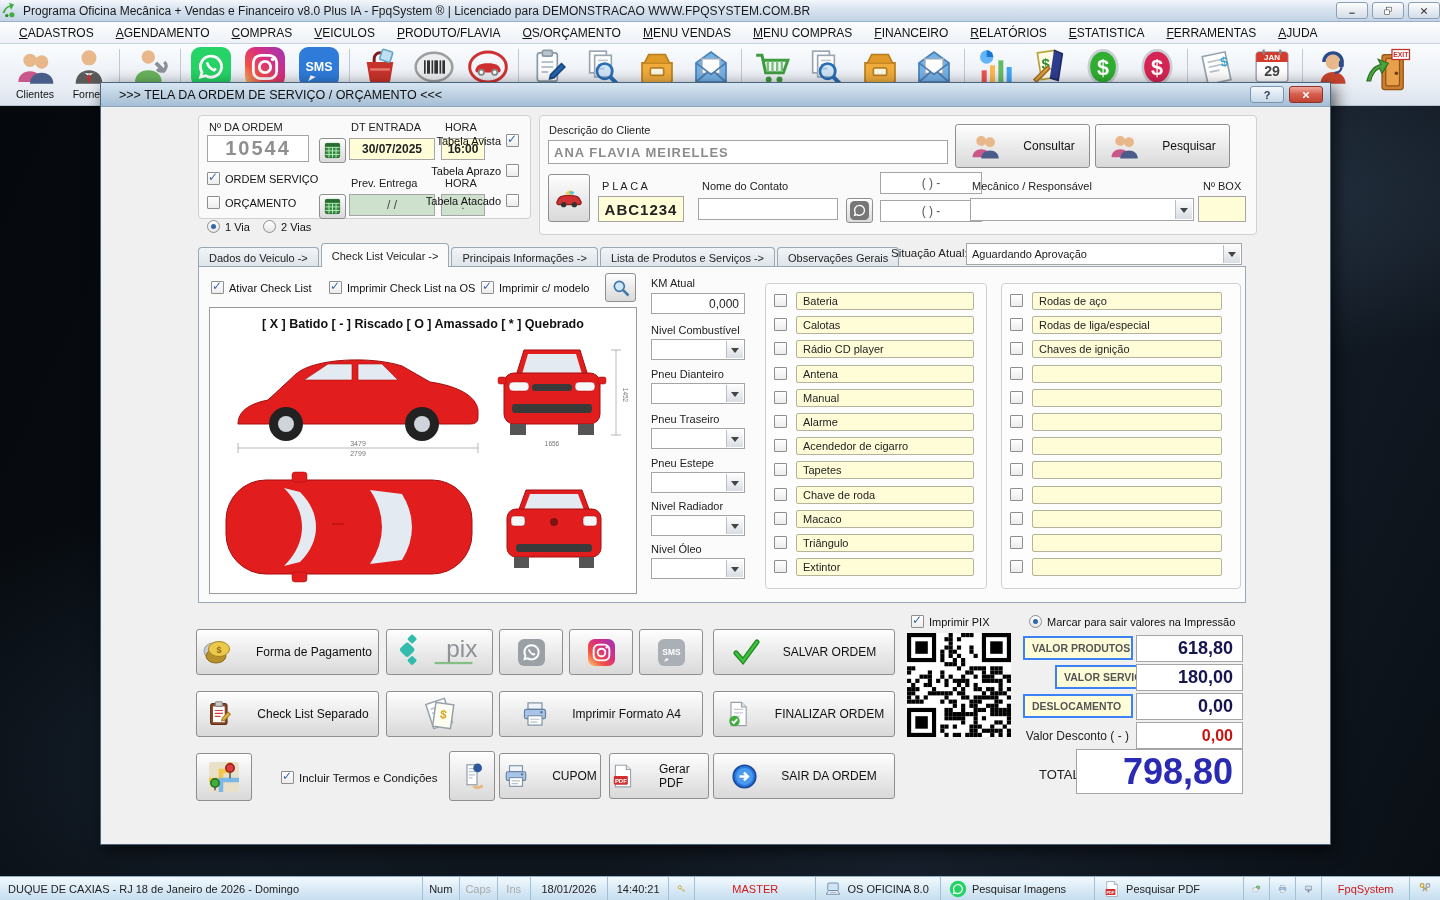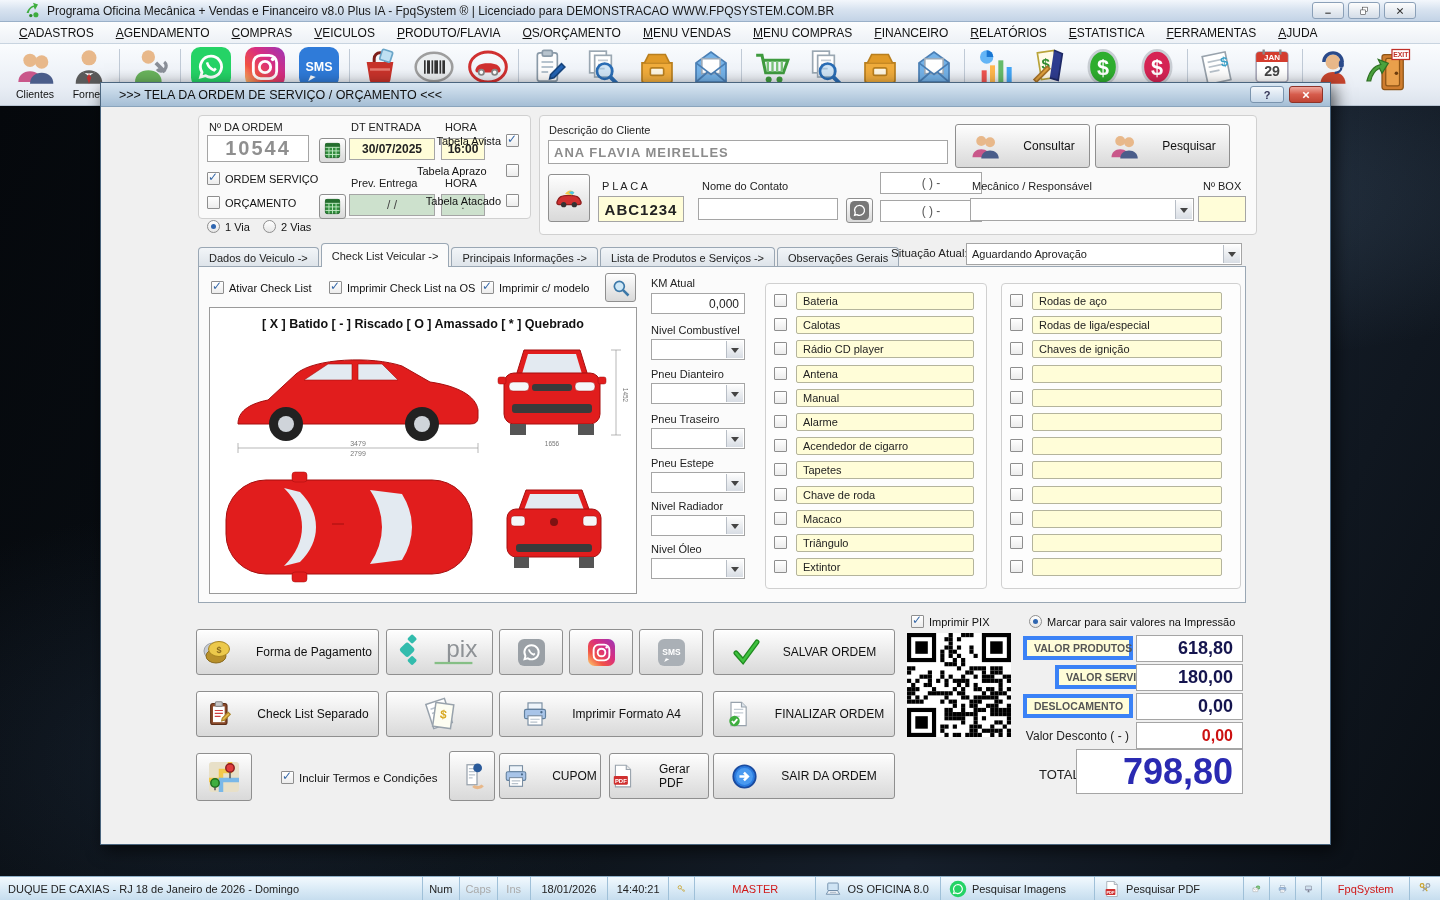--- a/index.html
+++ b/index.html
@@ -1,20 +1,20 @@
 <!DOCTYPE html>
 <html><head>
 <meta charset="utf-8">
 <style>
   html,body{margin:0;padding:0}
   body{width:1440px;height:900px;overflow:hidden;font-family:"Liberation Sans","DejaVu Sans",sans-serif;background:#000}
   .screen{position:relative;width:1440px;height:900px}
 
   
-  .titlebar{position:absolute;top:0;left:0;right:0;height:22px;background:linear-gradient(#f3f7fc,#d8e3f0 45%,#c3d3e6);border-bottom:1px solid #9ab0c8;display:flex;align-items:center;padding:0 24px;box-sizing:border-box;z-index:5}
+  .titlebar{position:absolute;top:0;left:0;right:0;height:22px;background:linear-gradient(#f3f7fc,#d8e3f0 45%,#c3d3e6);border-bottom:1px solid #9ab0c8;display:flex;align-items:center;padding:0 0;box-sizing:border-box;z-index:5}
   .app-icon{width:17px;height:17px;display:inline-flex}
   .title-text{font-size:12px;color:#1a1a1a;margin-left:6px;white-space:nowrap}
   .win-controls{margin-left:auto;display:flex;gap:4px}
   .winbtn{width:30px;height:15px;border:1px solid #8ba0b8;border-radius:3px;background:linear-gradient(#fdfdfd,#d4dde8);display:flex;align-items:center;justify-content:center}
   .winbtn svg{width:12px;height:12px}
 
   .menubar{position:absolute;top:22px;left:0;right:0;height:22px;background:linear-gradient(#fcfdfe,#edf1f6);border-bottom:1px solid #c8d4e0;display:flex;align-items:center;padding-left:8px;box-sizing:border-box;z-index:5}
   .menu-item{display:inline-block;font-size:12px;color:#111;padding:0 11px;cursor:default}
   .menu-item::first-letter{text-decoration:underline}
 
@@ -67,21 +67,21 @@
   .tabs{position:absolute;left:97px;top:160px;height:24px;display:flex;align-items:flex-end}
   .tab{height:20px;line-height:20px;padding:0 10px;border:1px solid #9aa7b4;border-bottom:none;border-radius:4px 4px 0 0;background:linear-gradient(#f2f5f8,#dde3e9);font-size:11px;color:#222;margin-right:2px;box-sizing:border-box}
   .tab.active{height:24px;line-height:24px;background:#fbfbfb;position:relative;z-index:2}
 
   .content{position:absolute;left:97px;top:183px;width:1048px;height:337px;background:#fbfbfb;border:1px solid #9aa7b4;box-sizing:border-box}
   .carpanel{position:absolute;left:10px;top:40px;width:428px;height:287px;background:#fff;border:1px solid #9a9a9a;box-sizing:border-box;overflow:hidden}
   .legend{text-align:center;font-size:12.5px;font-weight:bold;color:#111;margin-top:9px}
   .chip{position:absolute;background:#fffdd8;border:1px solid #b4b49c;border-radius:2px;box-sizing:border-box;font-size:11px;color:#222;display:flex;align-items:center;padding:0 6px;overflow:hidden;white-space:nowrap}
 
   
-  .chiplabel{position:absolute;background:#fffdd8;border:4px solid #3b82f6;font-size:10.5px;font-weight:bold;color:#555;display:flex;align-items:center;padding:0 7px;box-sizing:border-box;white-space:nowrap}
+  .chiplabel{position:absolute;background:#fffdd8;border:2px solid #3b82f6;font-size:10.5px;font-weight:bold;color:#555;display:flex;align-items:center;padding:0 7px;box-sizing:border-box;white-space:nowrap}
   .valbox{position:absolute;background:#fff;border:1px solid #a5a5a5;display:flex;align-items:center;justify-content:flex-end;padding:0 9px;font-weight:bold;font-size:18px;color:#14144e;box-sizing:border-box}
   .valbox.red{color:#cc1111;font-size:16px}
   .valbox.big{font-size:36px;color:#2a2ab2}
   .plain-lbl{position:absolute;font-size:12px;color:#222;white-space:nowrap}
 
   .qr{position:absolute;width:104px;height:104px}
 
   
   .statusbar{position:absolute;left:0;right:0;bottom:0;height:24px;background:linear-gradient(#f2f9fe,#d9eaf6 55%,#c6ddee);border-top:1px solid #8fb0c8;display:flex;align-items:stretch;font-size:11px;color:#222;z-index:5;box-sizing:border-box}
   .seg{display:flex;align-items:center;padding:0 8px;border-right:1px solid #9fc0d8;box-sizing:border-box;white-space:nowrap;gap:5px}
@@ -486,21 +486,21 @@
       <span class="lbl" style="left:152px;top:61px">Prev. Entrega</span>
       <div class="field greenf" style="left:150px;top:78px;width:86px;height:22px">/ /</div>
       <span class="lbl" style="left:246px;top:61px">HORA</span>
       <div class="field greenf" style="left:242px;top:78px;width:44px;height:22px">:</div>
 
       <label class="cbrow" style="left:218px;top:18px;flex-direction:row">
           <span style="width:84px;text-align:right">Tabela Avista</span>
           <span class="cb on"></span>
         </label>
       <label class="cbrow" style="left:218px;top:48px">
-          <span style="width:84px;">Tabela Aprazo</span>
+          <span style="width:84px;text-align:right">Tabela Aprazo</span>
           <span class="cb"></span>
         </label>
       <label class="cbrow" style="left:218px;top:78px">
           <span style="width:84px;text-align:right">Tabela Atacado</span>
           <span class="cb"></span>
         </label>
     </div>
 
     <div class="grp" style="left:438px;top:32px;width:718px;height:120px">
       <span class="lbl" style="left:9px;top:8px">Descrição do Cliente</span>

